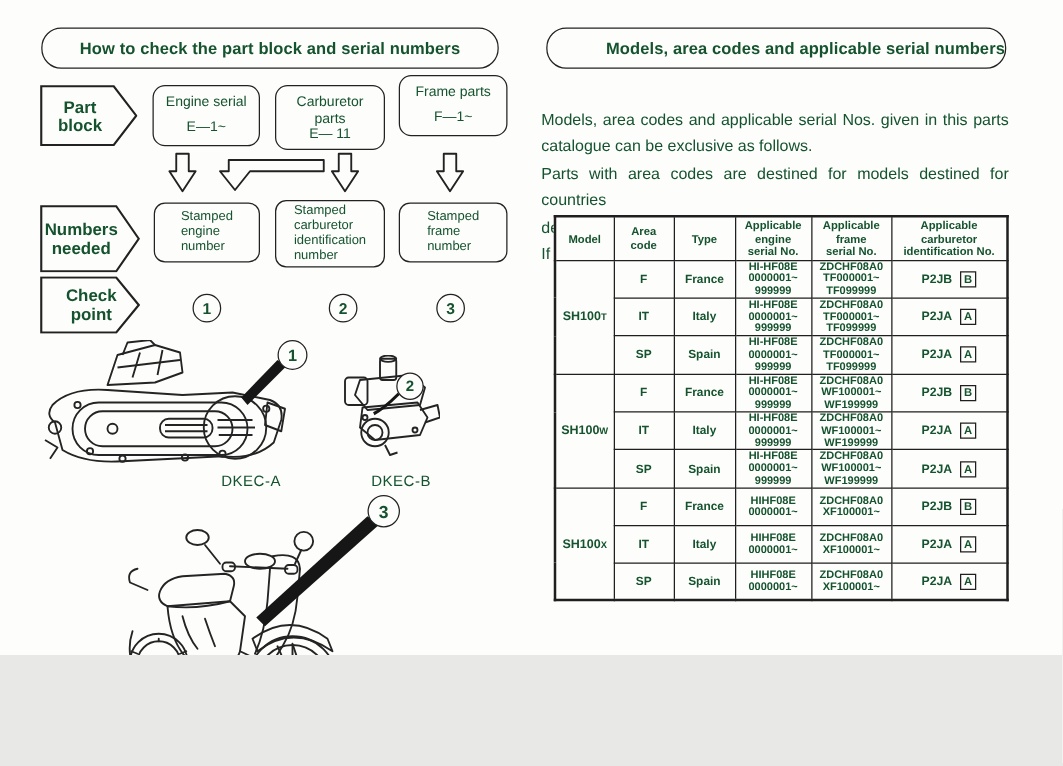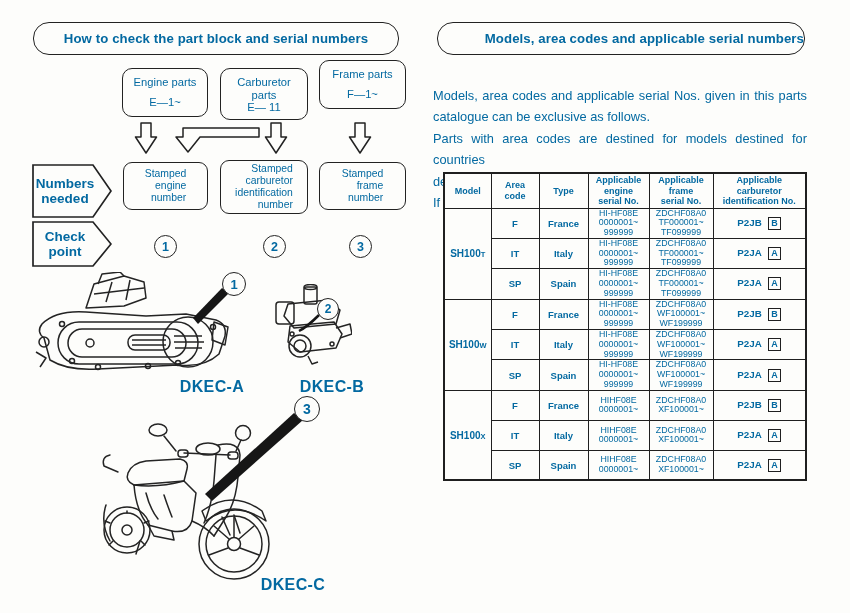--- a/index.html
+++ b/index.html
@@ -1,75 +1,81 @@
 <!DOCTYPE html>
 <html><head>
 <meta charset="utf-8">
 <style>
   html,body{margin:0;padding:0;background:#e8e8e6;}
-  #page{position:relative;width:850px;height:613px;background:#fdfdfb;color:#0369a1;
+  #page{position:relative;width:850px;height:524px;background:#fdfdfb;color:#14532d;
         font-family:"Liberation Sans",sans-serif;overflow:hidden;}
   .abs{position:absolute;}
   
   .pill{position:absolute;border:1.6px solid #222;border-radius:16px;background:#fdfdfb;
         display:flex;align-items:center;justify-content:center;
         font-weight:bold;font-size:13.2px;letter-spacing:.1px;}
   
   .pent{position:absolute;}
   .pent svg{position:absolute;left:0;top:0;}
   .ptext{position:absolute;left:0;top:0;right:14px;bottom:0;display:flex;align-items:center;
          justify-content:center;text-align:center;font-weight:bold;font-size:13.5px;line-height:15px;
          white-space:pre-line;}
   
   .fbox{position:absolute;border:1.6px solid #222;border-radius:10px;background:#fdfdfb;
         display:flex;flex-direction:column;align-items:center;justify-content:space-between;
         text-align:center;padding:7px 3px 8px;box-sizing:border-box;
         font-size:11.2px;line-height:12.5px;}
   .fbox .nm{white-space:pre-line;}
   .nbox{position:absolute;border:1.6px solid #222;border-radius:9px;background:#fdfdfb;
-        display:flex;align-items:center;justify-content:center;text-align:right;
+        display:flex;align-items:center;justify-content:center;text-align:left;
         box-sizing:border-box;font-size:10.4px;line-height:12px;white-space:pre-line;}
   
   .circ{position:absolute;border:1.6px solid #222;border-radius:50%;background:#fdfdfb;
         display:flex;align-items:center;justify-content:center;font-weight:bold;}
-  .figlbl{position:absolute;width:70px;text-align:center;font-weight:bold;font-size:16px;
+  .figlbl{position:absolute;width:70px;text-align:left;font-weight:normal;font-size:12px;
           letter-spacing:.4px;}
   
   #paras{position:absolute;left:433px;top:60px;width:374px;font-size:12.8px;line-height:21.4px;margin-top:25px;}
   .jl{text-align:justify;text-align-last:justify;}
   .ll{text-align:left;}
   
   #stable{position:absolute;left:443px;top:172px;border-collapse:collapse;table-layout:fixed;
           background:#fdfdfb;border:2.2px solid #1f1f1f;}
   #stable th,#stable td{border:1.4px solid #1f1f1f;text-align:center;vertical-align:middle;
           padding:0;overflow:hidden;}
   #stable thead tr{height:35px;}
   #stable tbody tr{height:30px;}
   #stable th{font-size:9px;line-height:10.5px;font-weight:bold;white-space:pre-line;}
-  td.ser{font-size:8.8px;line-height:9.8px;font-weight:normal;white-space:pre-line;}
+  td.ser{font-size:8.8px;line-height:9.8px;font-weight:bold;white-space:pre-line;}
   td.sm{font-size:9.5px;font-weight:bold;}
   td.model{font-size:10px;font-weight:bold;}
   td.model .suf{font-size:7.5px;}
   td.carb{font-size:9.8px;font-weight:bold;}
   .boxed{display:inline-block;border:1.3px solid #1f1f1f;padding:0 2.5px;margin-left:6px;
          font-size:9px;line-height:11px;font-weight:bold;}
   svg{display:block;}
 </style>
 </head>
 <body>
 
 <div id="page">
 
   <div class="pill" style="left:33px;top:22px;width:364px;height:31px;">
     <span>How to check the part block and serial numbers</span>
   </div>
 
+  <div class="pent" style="left:32px;top:68px;width:78px;height:49px;">
+    <svg width="78" height="49" viewBox="0 0 78 49">
+      <polygon points="1,1 59,1 77,24.5 59,48 1,48" fill="#fdfdfb" stroke="#222" stroke-width="1.7"></polygon>
+    </svg>
+    <div class="ptext">Part block</div>
+  </div>
 
   <div class="fbox" style="left:122px;top:68px;width:86px;height:49px;">
-    <span class="nm">Engine parts</span>
+    <span class="nm">Engine serial</span>
     <span class="rg">E—1~</span>
   </div>
   <div class="fbox" style="left:220px;top:68px;width:88px;height:52px;">
     <span class="nm">Carburetor
 parts</span>
     <span class="rg">E— 11</span>
   </div>
   <div class="fbox" style="left:319px;top:60px;width:87px;height:49px;">
     <span class="nm">Frame parts</span>
     <span class="rg">F—1~</span>
@@ -87,21 +93,21 @@
 engine
 number</div>
   <div class="nbox" style="left:220px;top:160px;width:88px;height:54px;">Stamped
 carburetor
 identification
 number</div>
   <div class="nbox" style="left:319px;top:162px;width:87px;height:48px;">Stamped
 frame
 number</div>
 
-  <div class="pent" style="left:32px;top:221px;width:80px;height:46px;">
+  <div class="pent" style="left:32px;top:221px;width:80px;height:46px;padding-left:16px;">
     <svg width="80" height="46" viewBox="0 0 80 46">
       <polygon points="1,1 61,1 79,23 61,45 1,45" fill="#fdfdfb" stroke="#222" stroke-width="1.7"></polygon>
     </svg>
     <div class="ptext">Check
 point</div>
   </div>
 
   <div class="circ" style="left:154px;top:235px;width:21px;height:21px;font-size:12.5px;">1</div>
   <div class="circ" style="left:263px;top:235px;width:21px;height:21px;font-size:12.5px;">2</div>
   <div class="circ" style="left:349px;top:235px;width:21px;height:21px;font-size:12.5px;">3</div>

